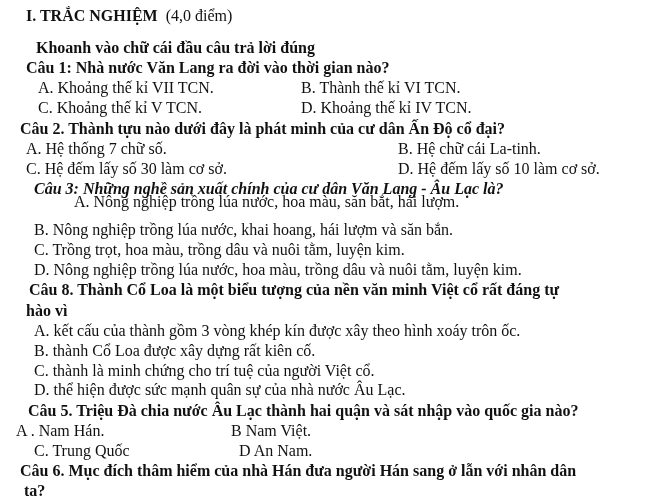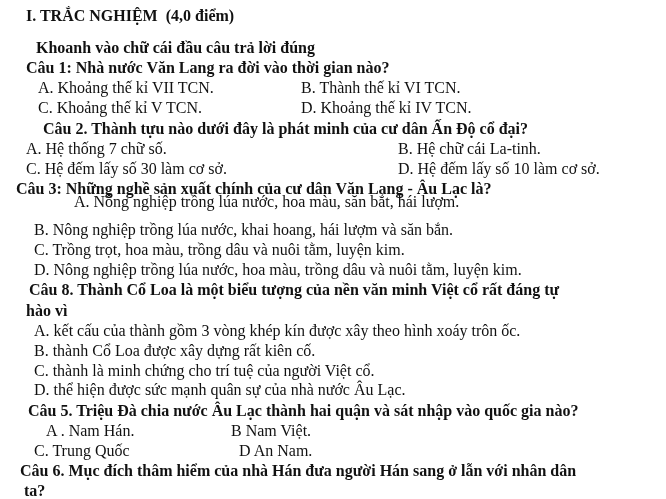--- a/index.html
+++ b/index.html
@@ -5,57 +5,57 @@
     html, body { margin: 0; padding: 0; background: #ffffff; }
     body {
       width: 666px; height: 499px; overflow: hidden; position: relative;
       font-family: "Liberation Serif", "DejaVu Serif", serif;
       color: #111111;
       font-size: 16px;
     }
     .ln { position: absolute; white-space: nowrap; line-height: 20px; }
     .b { font-weight: bold; }
     .title { font-size: 16px; }
-    .title .pts { font-weight: bold; }
+    .title .pts { font-weight: normal; }
   </style>
 </head>
 <body>
 
 <div>
   <div class="ln b title" style="left:26px; top:6px;">
     <span>I. TRẮC NGHIỆM</span>&nbsp;&nbsp;<span class="pts">(4,0 điểm)</span>
   </div>
   <div class="ln b" style="left:36px; top:38px;">Khoanh vào chữ cái đầu câu trả lời đúng</div>
 
   <div class="ln b" style="left:26px; top:58px;text-align:right;">Câu 1: Nhà nước Văn Lang ra đời vào thời gian nào?</div>
   <div class="ln" style="left:38px; top:78px;">A. Khoảng thế kỉ VII TCN.</div>
   <div class="ln" style="left:301px; top:78px;">B. Thành thế kỉ VI TCN.</div>
   <div class="ln" style="left:38px; top:98px;text-align:right;">C. Khoảng thế kỉ V TCN.</div>
   <div class="ln" style="left:301px; top:98px;">D. Khoảng thế kỉ IV TCN.</div>
 
-  <div class="ln b" style="left:43px; top:119px;font-family:Liberation Serif, serif;">Câu 2. Thành tựu nào dưới đây là phát minh của cư dân Ấn Độ cổ đại?</div>
+  <div class="ln b" style="left:20px; top:119px;font-family:Liberation Serif, serif;">Câu 2. Thành tựu nào dưới đây là phát minh của cư dân Ấn Độ cổ đại?</div>
   <div class="ln" style="left:26px; top:139px;">A. Hệ thống 7 chữ số.</div>
   <div class="ln" style="left:398px; top:139px;">B. Hệ chữ cái La-tinh.</div>
   <div class="ln" style="left:26px; top:159px;">C. Hệ đếm lấy số 30 làm cơ sở.</div>
   <div class="ln" style="left:398px; top:159px;">D. Hệ đếm lấy số 10 làm cơ sở.</div>
 
-  <div class="ln b" style="left:16px; top:179px;">Câu 3: Những nghề sản xuất chính của cư dân Văn Lang - Âu Lạc là?</div>
+  <div class="ln b" style="left:34px; top:179px;font-style:italic;">Câu 3: Những nghề sản xuất chính của cư dân Văn Lang - Âu Lạc là?</div>
   <div class="ln" style="left:34px; top:192px;margin-left:40px;">A. Nông nghiệp trồng lúa nước, hoa màu, săn bắt, hái lượm.</div>
   <div class="ln" style="left:34px; top:220px;">B. Nông nghiệp trồng lúa nước, khai hoang, hái lượm và săn bắn.</div>
   <div class="ln" style="left:34px; top:240px;">C. Trồng trọt, hoa màu, trồng dâu và nuôi tằm, luyện kim.</div>
   <div class="ln" style="left:34px; top:260px;">D. Nông nghiệp trồng lúa nước, hoa màu, trồng dâu và nuôi tằm, luyện kim.</div>
 
   <div class="ln b" style="left:29px; top:280px;">Câu 8. Thành Cổ Loa là một biểu tượng của nền văn minh Việt cổ rất đáng tự</div>
   <div class="ln b" style="left:26px; top:301px;">hào vì</div>
   <div class="ln" style="left:34px; top:321px;">A. kết cấu của thành gồm 3 vòng khép kín được xây theo hình xoáy trôn ốc.</div>
   <div class="ln" style="left:34px; top:341px;">B. thành Cổ Loa được xây dựng rất kiên cố.</div>
   <div class="ln" style="left:34px; top:361px;">C. thành là minh chứng cho trí tuệ của người Việt cổ.</div>
   <div class="ln" style="left:34px; top:380px;">D. thể hiện được sức mạnh quân sự của nhà nước Âu Lạc.</div>
 
   <div class="ln b" style="left:28px; top:401px;text-align:right;">Câu 5. Triệu Đà chia nước Âu Lạc thành hai quận và sát nhập vào quốc gia nào?</div>
-  <div class="ln" style="left:46px; top:421px;">A . Nam Hán.</div>
+  <div class="ln" style="left:16px; top:421px;">A . Nam Hán.</div>
   <div class="ln" style="left:231px; top:421px;">B  Nam Việt.</div>
   <div class="ln" style="left:34px; top:441px;">C. Trung Quốc</div>
   <div class="ln" style="left:239px; top:441px;">D An Nam.</div>
 
   <div class="ln b" style="left:20px; top:461px;">Câu 6. Mục đích thâm hiểm của nhà Hán đưa người Hán sang ở lẫn với nhân dân</div>
   <div class="ln b" style="left:24px; top:481px;">ta?</div>
 </div>
 
 </body></html>

